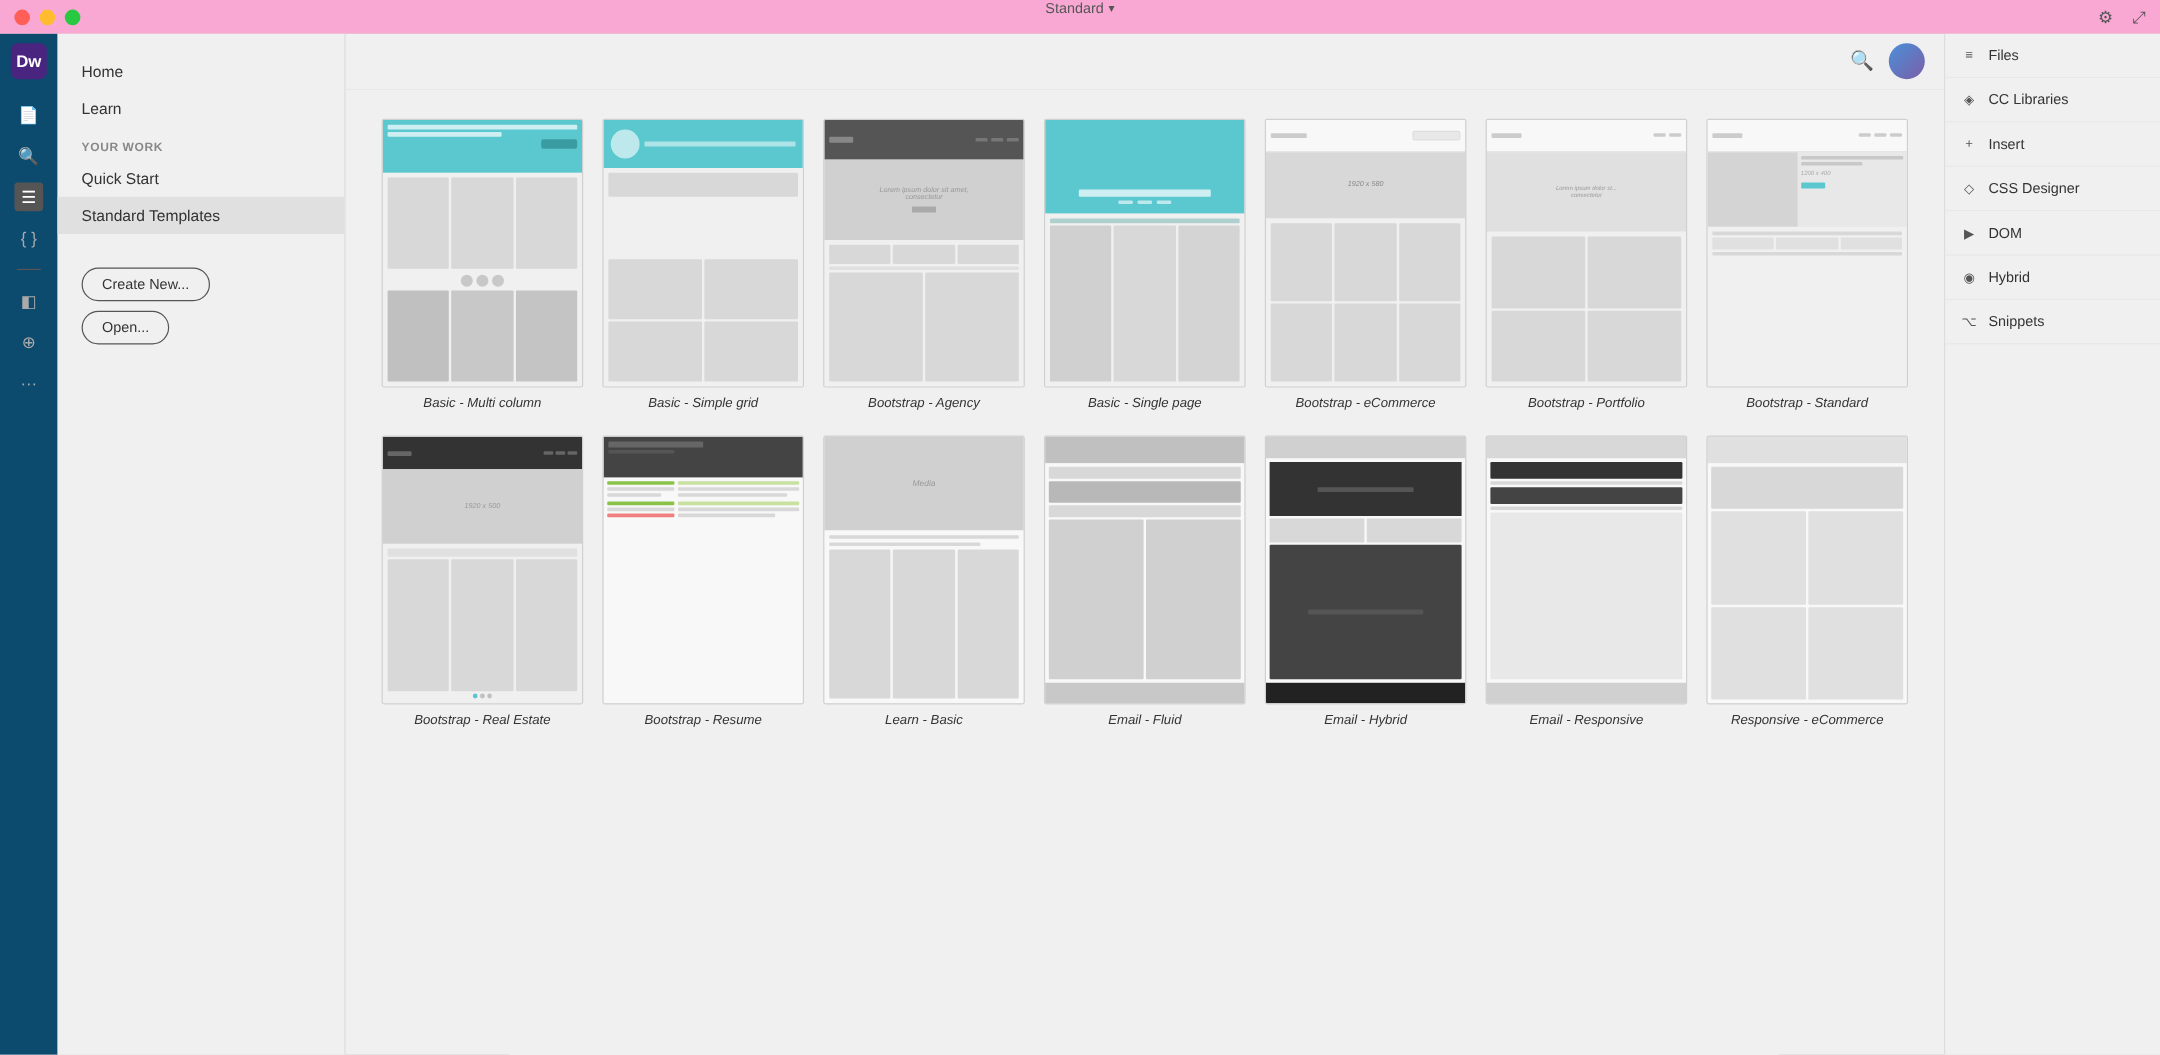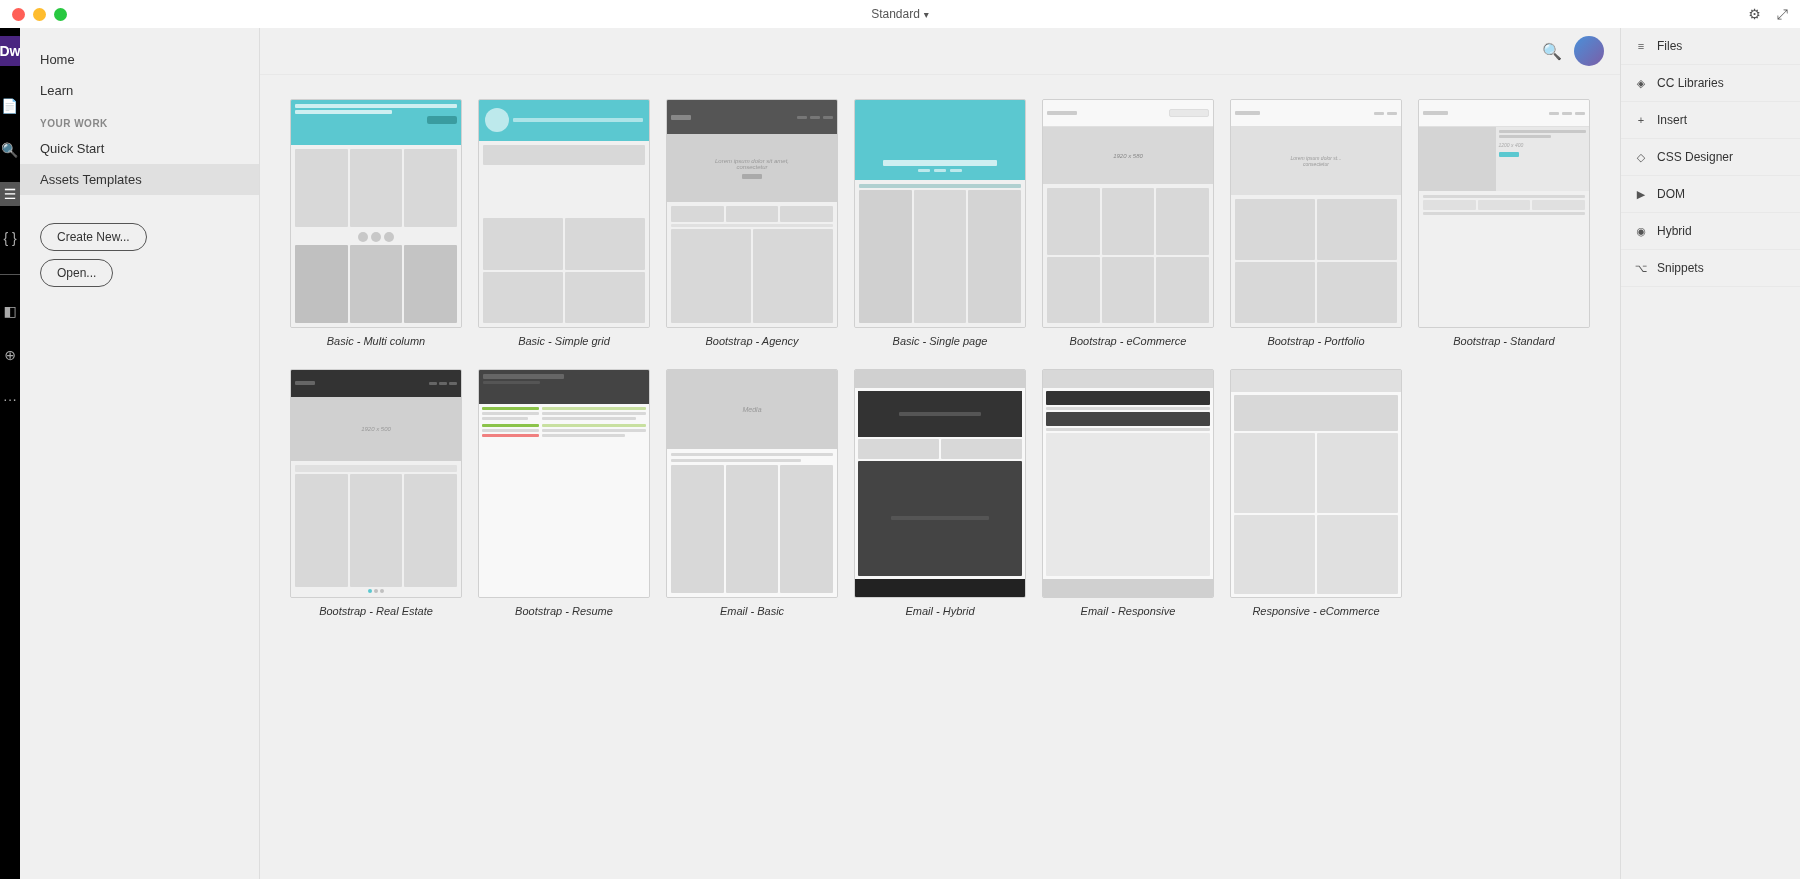--- a/index.html
+++ b/index.html
@@ -9,23 +9,22 @@
       background: #c8c8c8;
       font-family: -apple-system, BlinkMacSystemFont, 'Helvetica Neue', Arial, sans-serif;
       overflow: hidden;
       position: relative;
     }
 
     
     .titlebar {
       width: 100%;
       height: 28px;
-      background: #ffffff;
-      display: flex;
-      align-items: center;
+      background: #f9a8d4;
+      display: flex;
       justify-content: space-between;
       padding: 0 12px;
       position: relative;
     }
     .titlebar-buttons {
       display: flex;
       gap: 8px;
       align-items: center;
     }
     .titlebar-btn {
@@ -58,27 +57,27 @@
     
     .app-window {
       display: flex;
       width: 100%;
       height: calc(100% - 28px);
       background: #f0f0f0;
     }
 
     
     .icon-bar {
-      width: 20px;
-      background: #000000;
+      width: 48px;
+      background: #0c4a6e;
       display: flex;
       flex-direction: column;
       align-items: center;
       padding-top: 8px;
-      gap: 20px;
+      gap: 10px;
       flex-shrink: 0;
     }
     .dw-logo {
       width: 30px;
       height: 30px;
       background: #4a2580;
       border-radius: 6px;
       display: flex;
       align-items: center;
       justify-content: center;
@@ -388,21 +387,21 @@
     <div class="icon-bar-icon">⊕</div>
     <div class="icon-bar-icon">···</div>
   </div>
 
   <div class="sidebar">
     <div class="sidebar-nav">
       <div class="sidebar-nav-item">Home</div>
       <div class="sidebar-nav-item">Learn</div>
       <div class="sidebar-section-label">YOUR WORK</div>
       <div class="sidebar-nav-item">Quick Start</div>
-      <div class="sidebar-nav-item active">Assets Templates</div>
+      <div class="sidebar-nav-item active">Standard Templates</div>
     </div>
     <div class="sidebar-actions">
       <button class="btn-create">Create New...</button>
       <button class="btn-open">Open...</button>
     </div>
   </div>
 
   <div class="content-wrapper">
     <div class="main-header">
       <div class="header-search-icon">🔍</div>
@@ -649,23 +648,39 @@
             <div class="thumb-body">
               <div style="height:3px; background:#d8d8d8; border-radius:1px;"></div>
               <div style="height:3px; background:#d8d8d8; border-radius:1px; width:80%;"></div>
               <div style="display:flex; gap:2px; flex:1;">
                 <div style="flex:1; background:#d8d8d8; border-radius:1px;"></div>
                 <div style="flex:1; background:#d8d8d8; border-radius:1px;"></div>
                 <div style="flex:1; background:#d8d8d8; border-radius:1px;"></div>
               </div>
             </div>
           </div>
-          <div class="template-label">Email - Basic</div>
-        </div>
-
+          <div class="template-label">Learn - Basic</div>
+        </div>
+
+        <div class="template-item">
+          <div class="template-thumb tmpl-email-fluid">
+            <div style="height:10%; background:#c0c0c0;"></div>
+            <div style="flex:1; padding:3px; background:#f8f8f8; display:flex; flex-direction:column; gap:2px;">
+              <div style="height:10px; background:#d8d8d8; border-radius:1px;"></div>
+              <div style="height:18px; background:#b8b8b8; border-radius:1px;"></div>
+              <div style="height:10px; background:#d8d8d8; border-radius:1px;"></div>
+              <div style="display:flex; gap:2px; flex:1;">
+                <div style="flex:1; background:#d0d0d0; border-radius:1px;"></div>
+                <div style="flex:1; background:#d0d0d0; border-radius:1px;"></div>
+              </div>
+            </div>
+            <div style="height:8%; background:#c8c8c8;"></div>
+          </div>
+          <div class="template-label">Email - Fluid</div>
+        </div>
 
         <div class="template-item">
           <div class="template-thumb tmpl-email-hybrid">
             <div style="height:8%; background:#d0d0d0;"></div>
             <div style="flex:1; padding:3px; background:#f8f8f8; display:flex; flex-direction:column; gap:2px;">
               <div style="height:25%; background:#333; display:flex; align-items:center; justify-content:center;">
                 <div style="width:50%; height:4px; background:#555; border-radius:1px;"></div>
               </div>
               <div style="display:flex; gap:2px;">
                 <div style="flex:1; height:20px; background:#d8d8d8; border-radius:1px;"></div>

